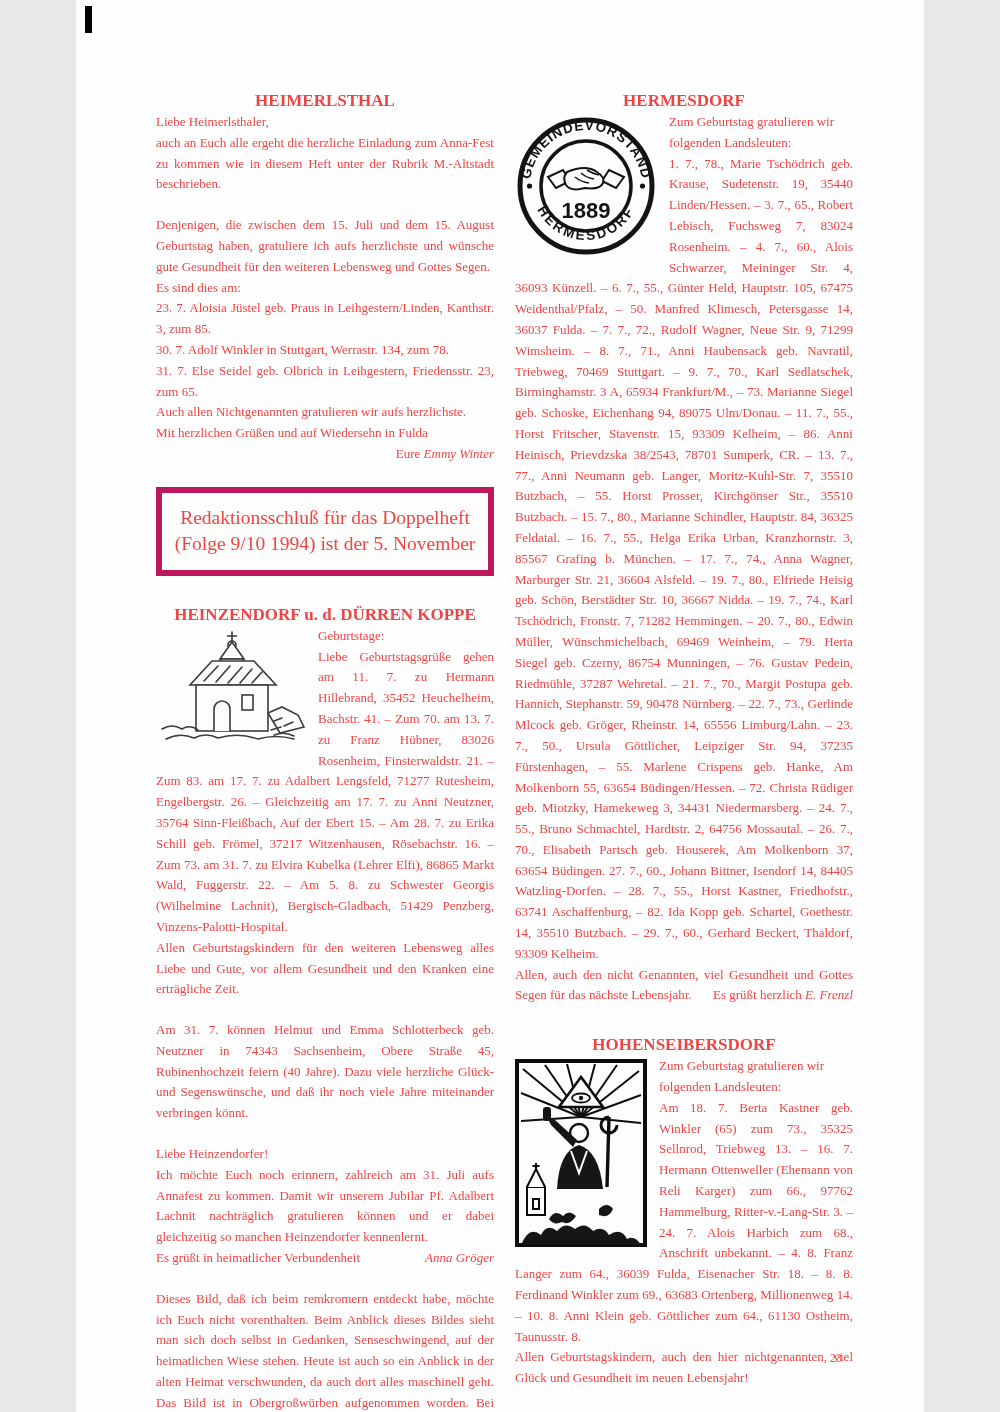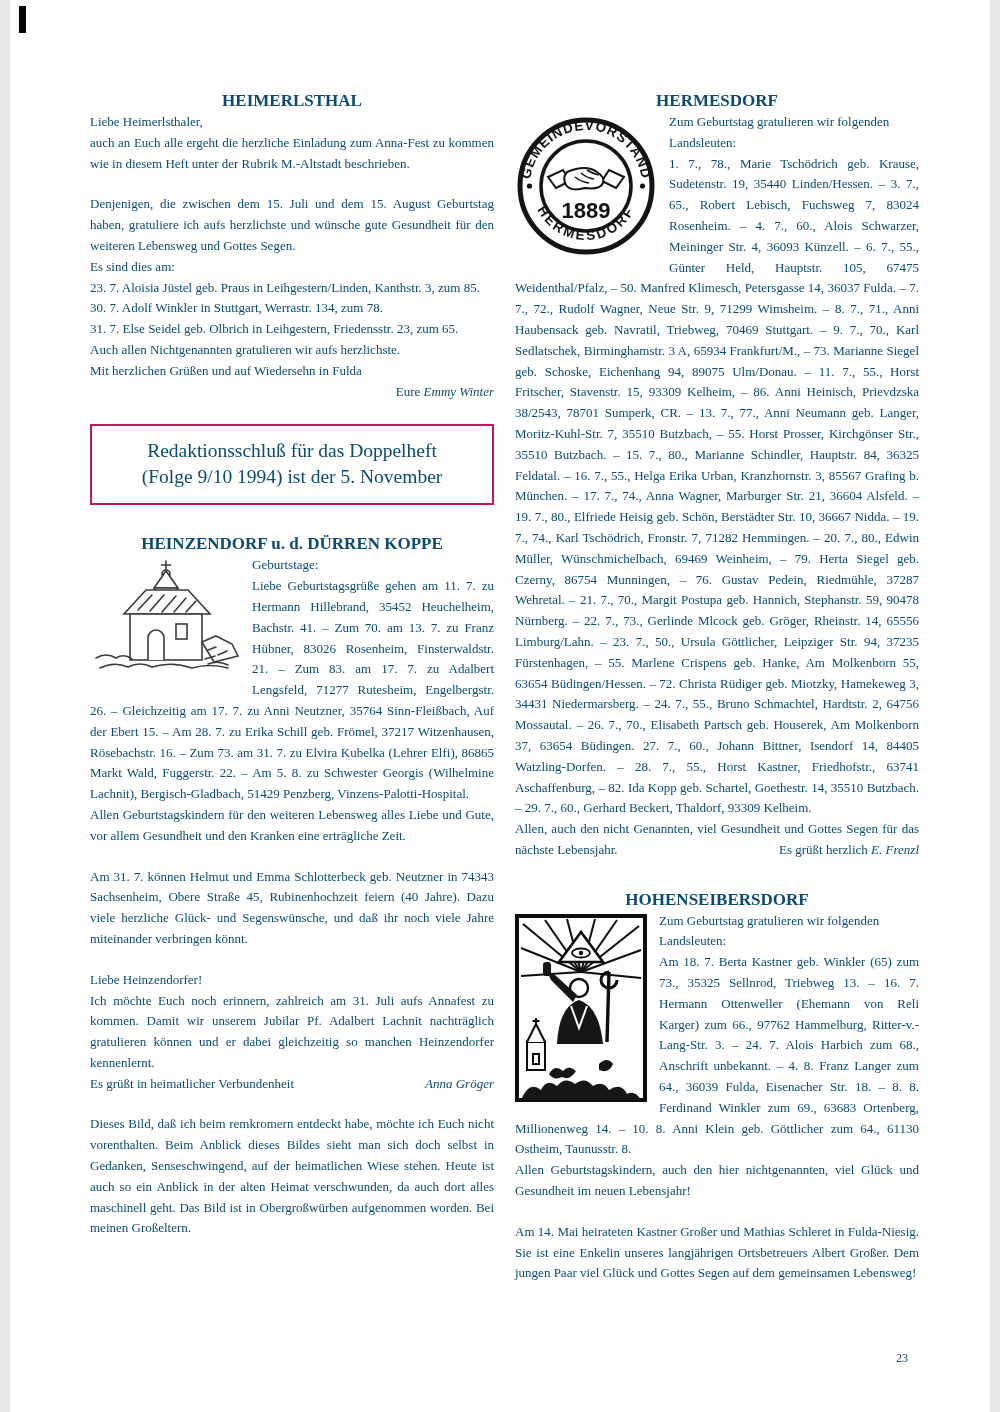--- a/index.html
+++ b/index.html
@@ -1,29 +1,29 @@
 <!DOCTYPE html>
 <html><head>
 <meta charset="utf-8">
 <style>
   html,body{margin:0;padding:0;background:#e8e8e8;}
-  .page{position:relative;width:980px;height:1412px;margin:0 auto;background:#fefefe;
-        font-family:"Liberation Serif","DejaVu Serif",serif;color:#0c4a6e;overflow:hidden;}
+  .page{position:relative;width:848px;height:1412px;margin:0 auto;background:#fefefe;
+        font-family:"Liberation Serif","DejaVu Serif",serif;color:#ef4444;overflow:hidden;}
   .corner-mark{position:absolute;left:9px;top:6px;width:7px;height:27px;background:#000;}
   .cols{display:flex;gap:21px;padding:90px 71px 0 80px;}
   .col{flex:1;min-width:0;}
   h2{font-size:17px;line-height:22px;font-weight:bold;text-align:center;margin:0;}
   p{margin:0;font-size:13px;line-height:20.8px;text-align:justify;}
   .nj{text-align:left;}
   .ra{text-align:right;}
   .sp{margin-top:20px;}
   .fr{float:right;}
   b{font-weight:normal;margin-top:33px;}
   i{}
-  .red-box{margin-top:22px;border:2px solid #be185d;padding:12px 8px 13px;background:#fdfdfc;}
+  .red-box{margin-top:22px;border:6px solid #be185d;padding:12px 8px 13px;background:#fdfdfc;}
   .red-box p{font-size:19.5px;line-height:26px;text-align:center;}
   .sect{margin-top:28px;}
   .flow::after{content:"";display:table;clear:both;}
   .church-float{float:left;width:152px;height:122px;margin:3px 10px 2px 0;}
   .seal-float{float:left;width:142px;height:142px;margin:3px 12px 5px 0;}
   .woodcut-float{float:left;width:132px;height:188px;margin:3px 12px 5px 0;}
   .page-number{position:absolute;right:82px;bottom:46px;font-size:12px;}
   svg{display:block;}
 </style>
 </head>

